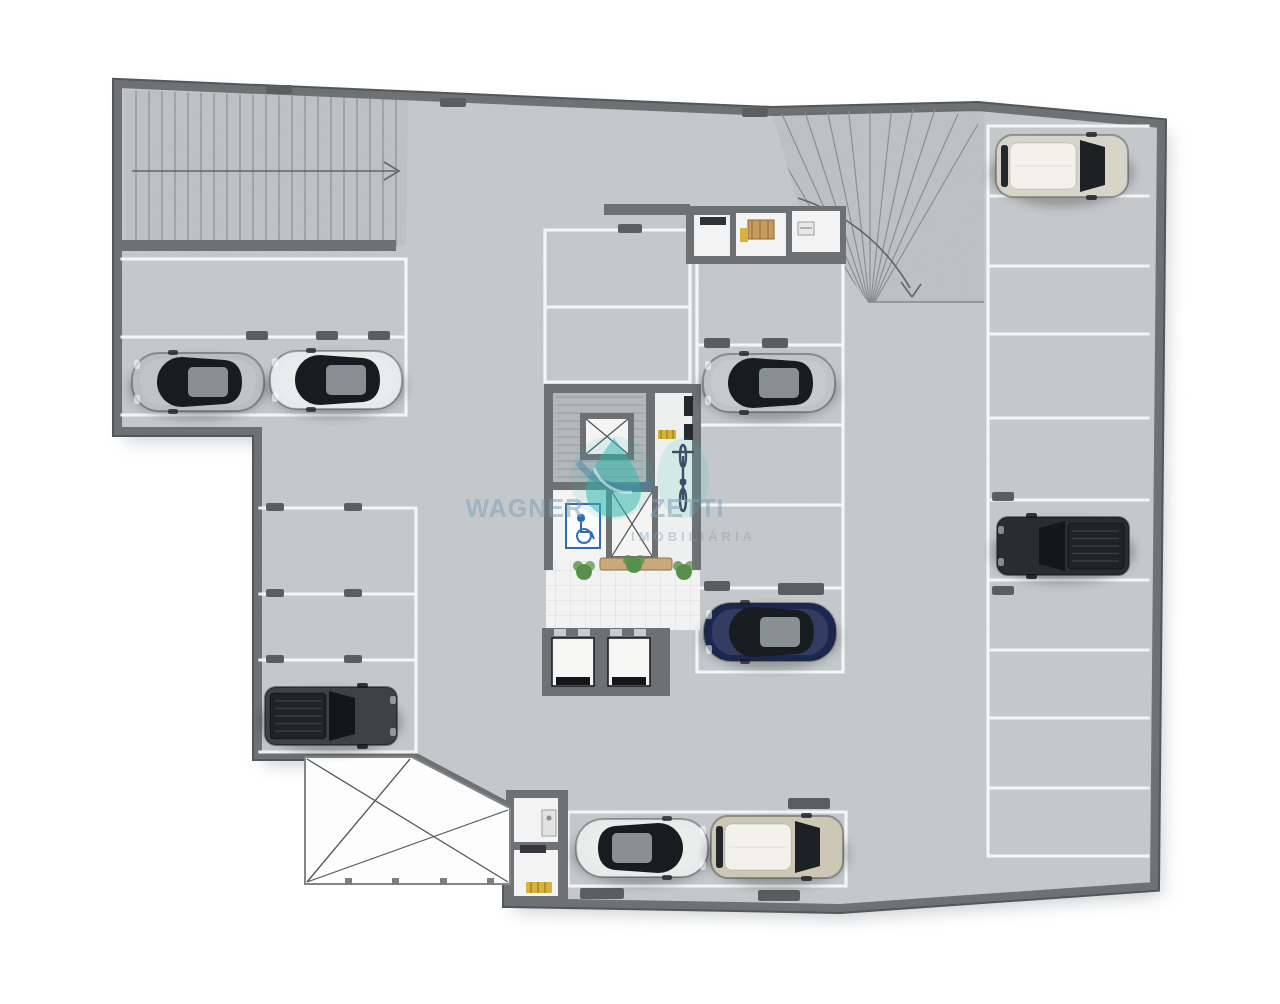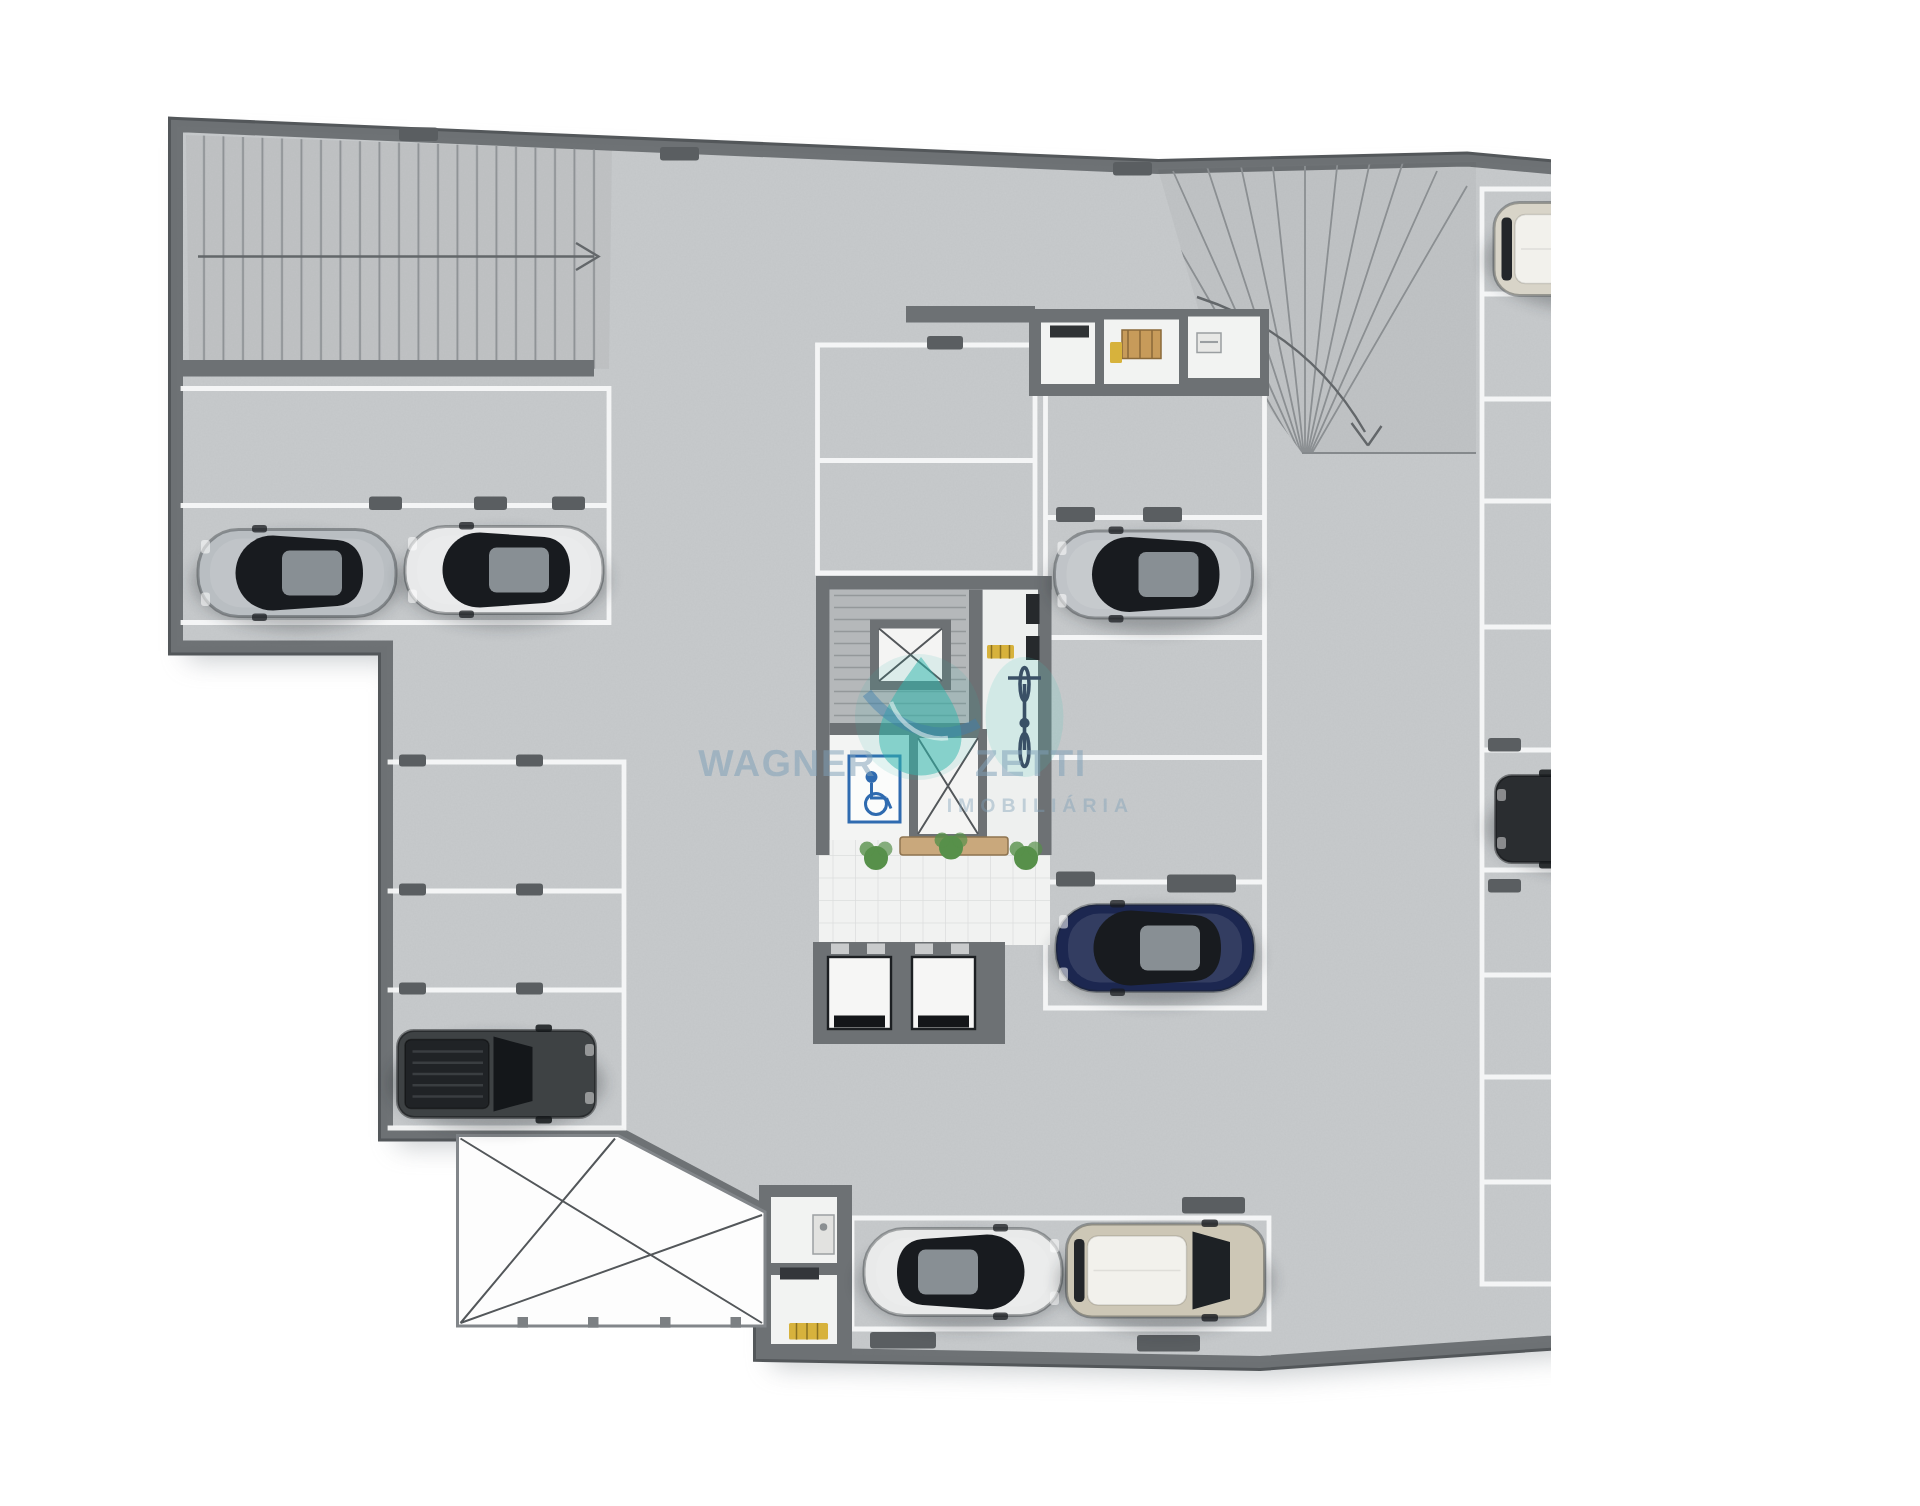--- a/index.html
+++ b/index.html
@@ -1,16 +1,16 @@
 <!DOCTYPE html>
 <html><head>
 <meta charset="utf-8">
 <style>
   html,body{margin:0;padding:0;background:#ffffff;}
-  .canvas{position:relative;width:1034px;height:1004px;background:#ffffff;overflow:hidden;
+  .canvas{position:relative;width:1280px;height:1004px;background:#ffffff;overflow:hidden;
           font-family:"Liberation Sans", sans-serif;}
   svg{display:block}
   .stall path{fill:none;stroke-width:3.2;stroke-linecap:square;opacity:.95}
   .hatch path{fill:none;stroke-width:1.2}
   .treads{stroke:#94989a;stroke-width:1;fill:none}
   .xline{stroke:#53575a;stroke-width:1.3;fill:none}
   .guide{stroke:#63676a;stroke-width:1.6;fill:none}
   .tilefill{fill:url(#tiles)}
   .shadow{fill:#1f2328;opacity:.28;filter:url(#soft)}
   .wm-name{font-weight:bold;font-size:25px;letter-spacing:1px;opacity:.52}

